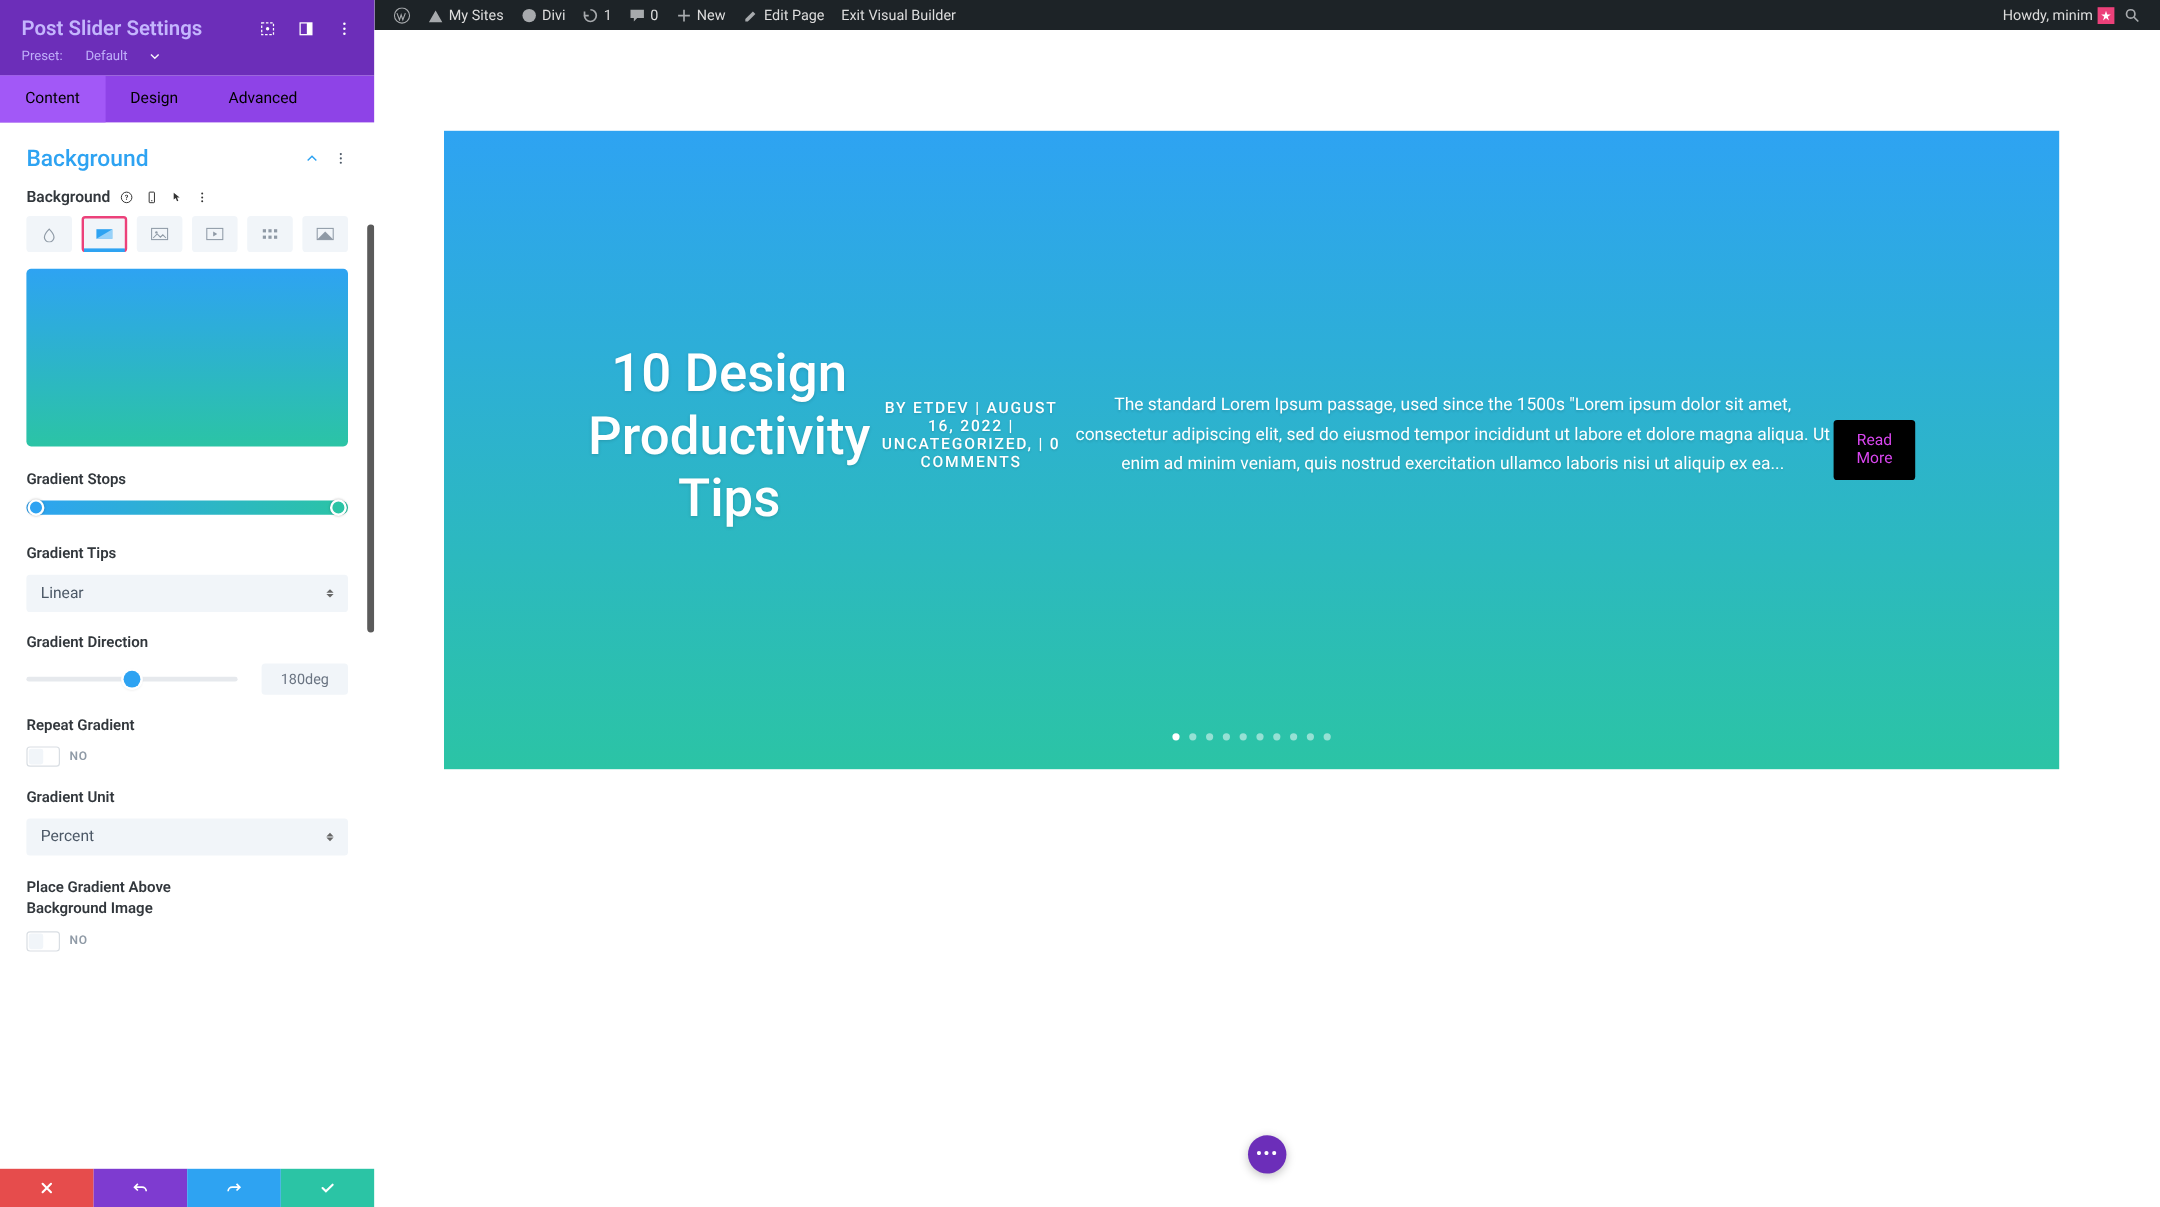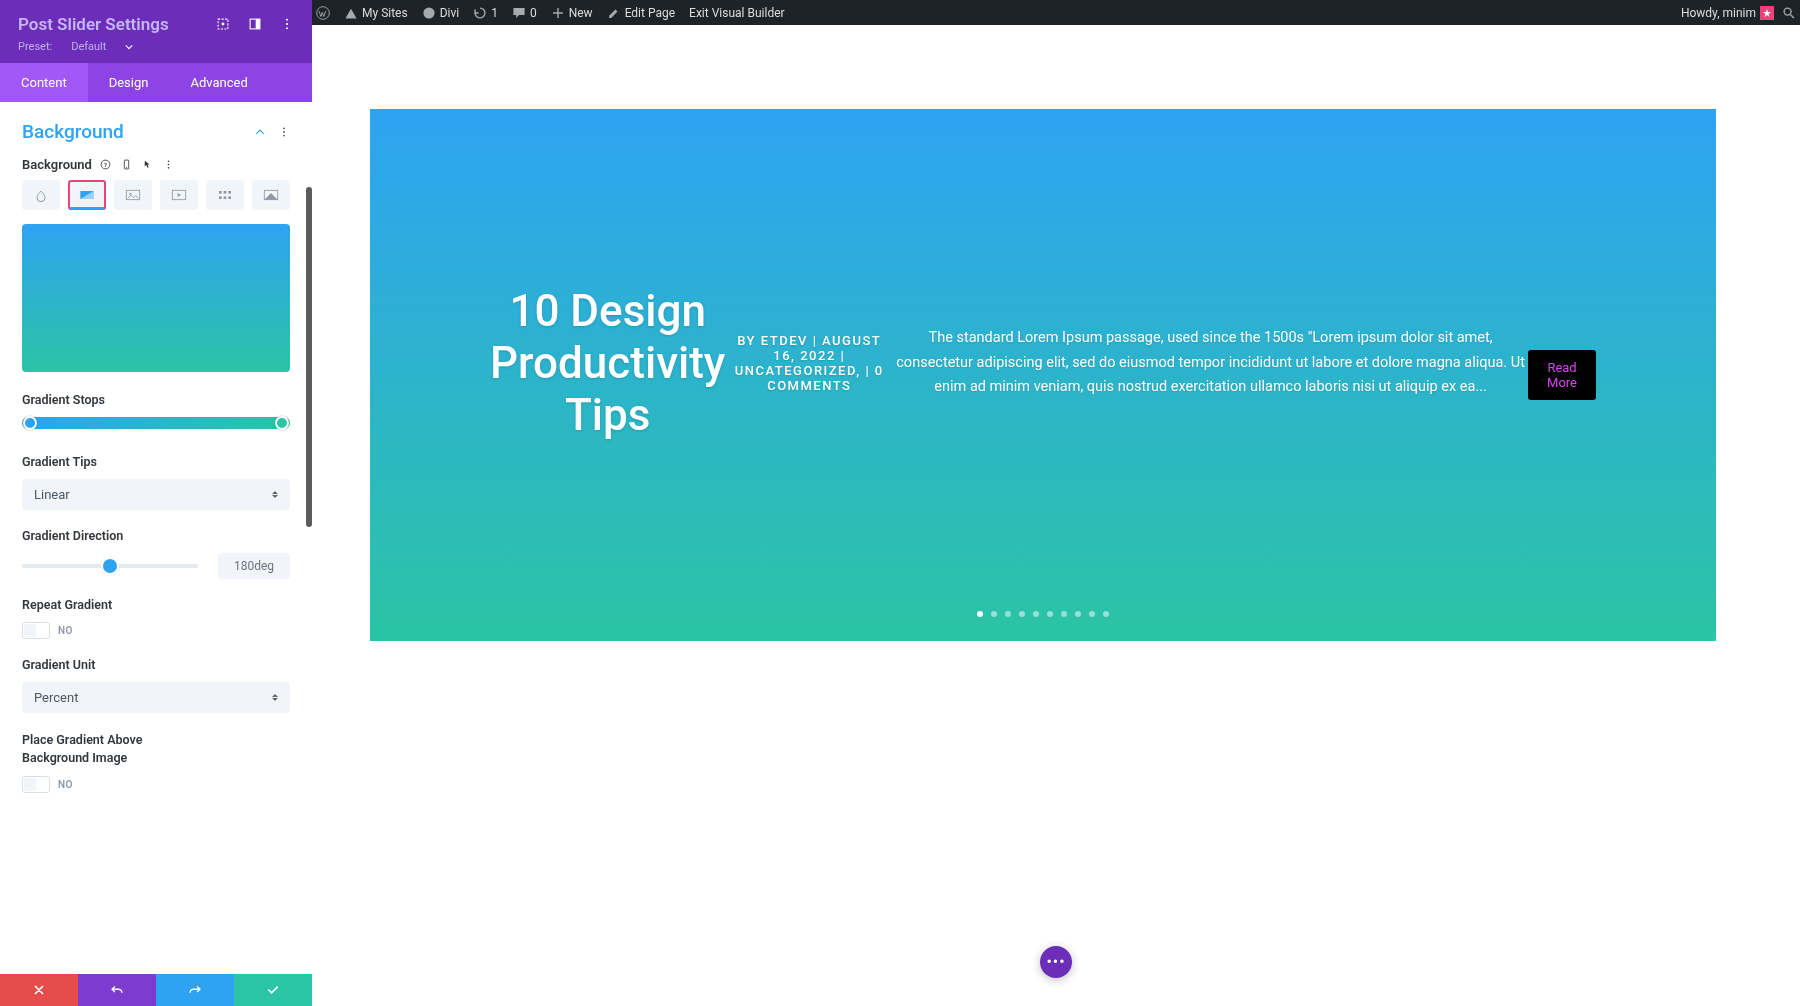--- a/index.html
+++ b/index.html
@@ -1,36 +1,36 @@
 <!DOCTYPE html>
 <html><head>
   <meta charset="utf-8">
   <style>
     * { margin: 0; padding: 0; box-sizing: border-box; }
     body { font-family: -apple-system, BlinkMacSystemFont, "Segoe UI", Roboto, sans-serif; background: #fff; overflow: hidden; height: 1006px; width: 1800px; }
     
     
-    .wp-admin-bar { position: absolute; top: 0; left: 312px; right: 0; height: 25px; background: #1d2327; color: #ddd; display: flex; align-items: center; font-size: 12px; padding: 0 4px; }
+    .wp-admin-bar { position: absolute; top: 0; left: 312px; right: 0; height: 25px; background: #1d2327; color: #ddd; display: flex; align-items: center; font-size: 12px; padding: 0 16px; }
     .wp-admin-bar .left { display: flex; align-items: center; gap: 14px; }
     .wp-admin-bar .right { margin-left: auto; display: flex; align-items: center; gap: 8px; }
     .wp-admin-bar .item { display: flex; align-items: center; gap: 4px; color: #ddd; cursor: pointer; }
     .wp-admin-bar .icon { display: inline-flex; width: 14px; height: 14px; fill: #a7aaad; }
     .user-badge { width: 14px; height: 14px; background: #ec417a; display: inline-flex; align-items: center; justify-content: center; }
     
     
     .sidebar { position: absolute; top: 0; left: 0; width: 312px; height: 100%; display: flex; flex-direction: column; background: #fff; }
     .sidebar-header { background: #6c2eb9; color: #c4b5fd; padding: 14px 18px 10px; }
     .sidebar-header-row1 { display: flex; align-items: center; justify-content: space-between; }
     .sidebar-title { font-size: 17px; font-weight: 600; }
     .header-icons { display: flex; gap: 18px; align-items: center; }
     .header-icons svg { width: 14px; height: 14px; fill: #fff; cursor: pointer; }
     .preset-row { font-size: 11px; margin-top: 6px; opacity: 0.95; cursor: pointer; display: flex; align-items: center; gap: 19px; }
     
     .tabs { display: flex; background: #8e43e7; }
-    .tabs .tab { flex: none; padding: 12px 21px; font-size: 13px; color: #ffffff; cursor: pointer; }
+    .tabs .tab { flex: none; padding: 12px 21px; font-size: 13px; color: #000000; cursor: pointer; }
     .tabs .tab.active { background: #a258f7; }
     
     .panel-body { flex: 1; overflow-y: auto; padding: 18px 22px; position: relative; }
     
     .section-head { display: flex; align-items: center; justify-content: space-between; margin-bottom: 14px; }
     .section-title { color: #2ea3f2; font-size: 19px; font-weight: 500; }
     .section-icons { display: flex; gap: 12px; align-items: center; }
     .section-icons svg { width: 12px; height: 12px; fill: #4c5866; cursor: pointer; }
     
     .field-label { font-size: 13px; color: #32373c; font-weight: 600; margin-bottom: 8px; display: flex; align-items: center; gap: 8px; }

